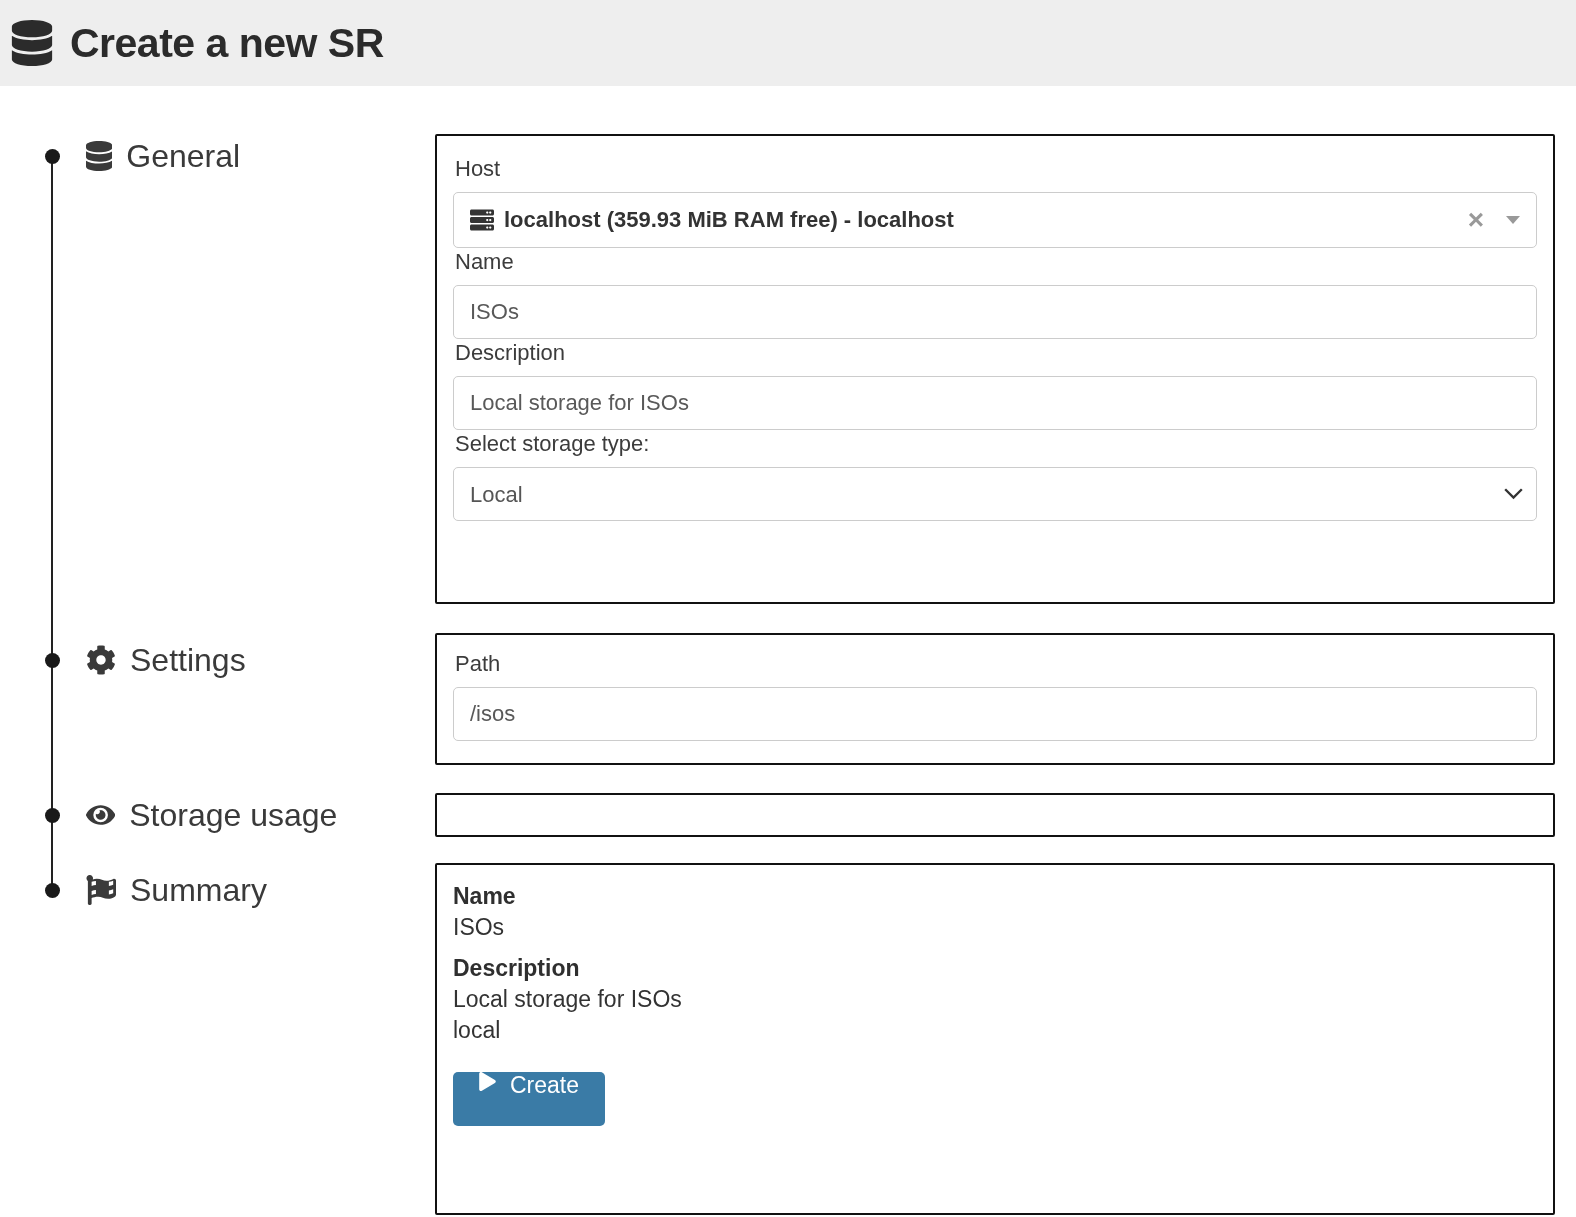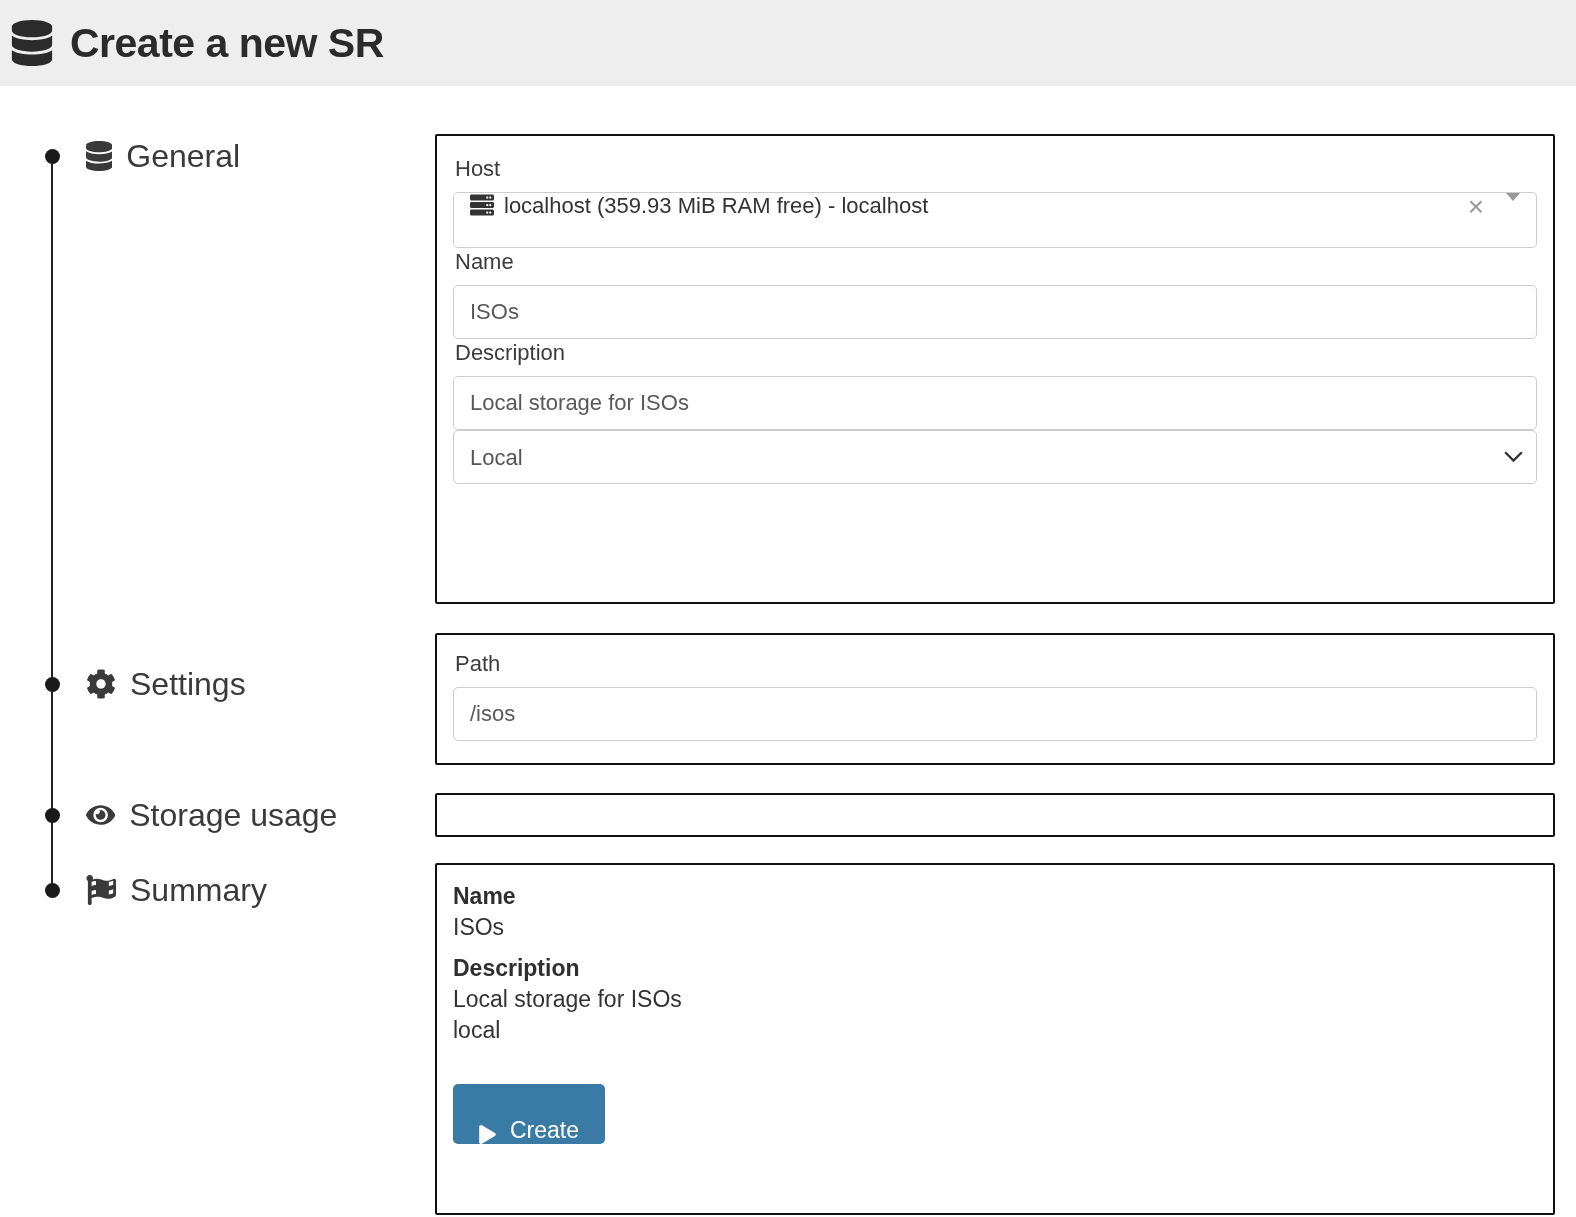--- a/index.html
+++ b/index.html
@@ -61,21 +61,21 @@
   }
   .step-icon { margin-left: 26px; display: flex; align-items: center; }
   .step-icon svg { height: 30px; fill: #3a3a3a; display: block; }
   .step-label {
     margin-left: 14px;
     font-size: 32px;
     font-weight: 500;
     color: #3a3a3a;
   }
   #step-general  { top: 48px; }
-  #step-settings { top: 576px; }
+  #step-settings { top: 552px; }
   #step-storage  { top: 707px; }
   #step-summary  { top: 782px; }
 
   
   .box {
     border: 2px solid #111111;
     border-radius: 2px;
     background: #ffffff;
   }
   .box-general  { height: 470px; margin-bottom: 29px; padding: 14px 16px; }
@@ -102,24 +102,25 @@
     padding: 0 16px;
     outline: none;
     background: #ffffff;
   }
 
   .host-select {
     height: 56px;
     border: 1px solid #cccccc;
     border-radius: 5px;
     display: flex;
-    align-items: flex-start;
+    align-items: center;
     padding: 0 16px;
     cursor: pointer;
     background: #ffffff;
+    font-weight: bold;
   }
   .host-icon svg { height: 24px; width: 24px; fill: #333333; display: block; }
   .host-value { margin-left: 10px; font-size: 22px; color: #333333; }
   .flex-spacer { flex: 1; }
   .clear-x {
     font-size: 28px;
     color: #999999;
     line-height: 1;
     margin-right: 22px;
     cursor: pointer;
@@ -163,32 +164,32 @@
     color: #2f2f2f;
     margin-top: 14px;
   }
   .summary-label.first { margin-top: 0; }
   .summary-value {
     font-size: 23px;
     color: #333333;
     margin-top: 4px;
   }
   .create-btn {
-    margin-top: 40px;
+    margin-top: 28px;
     display: inline-flex;
-    align-items: flex-end;
+    align-items: flex-start;
     gap: 14px;
     background: #3a7ba6;
     color: #ffffff;
     border: none;
     border-radius: 5px;
     font-size: 23px;
     font-family: inherit;
     padding: 0 26px;
-    height: 60px;
+    height: 54px;
     cursor: pointer;
   }
   .play-icon svg { width: 17px; height: 19px; fill: #ffffff; display: block; }
 </style>
 </head>
 <body>
 
 <header class="header">
   <span class="header-icon">
     <svg viewBox="0 0 448 512">
@@ -255,20 +256,21 @@
       <span class="clear-x">×</span>
       <span class="caret-down"></span>
     </div>
 
     <div class="field-label">Name</div>
     <input class="text-input" type="text" value="ISOs" style="">
 
     <div class="field-label">Description</div>
     <input class="text-input" type="text" value="Local storage for ISOs" style="">
 
+    <div class="field-label">Select storage type:</div>
     <div class="select-wrap">
       <select class="storage-select">
         <option>Local</option>
       </select>
       <span class="select-chevron">
         <svg viewBox="0 0 16 10" width="19" height="12">
             <path d="M1 1l7 7 7-7" fill="none" stroke="#333333" stroke-width="2"></path>
           </svg>
       </span>
     </div>

